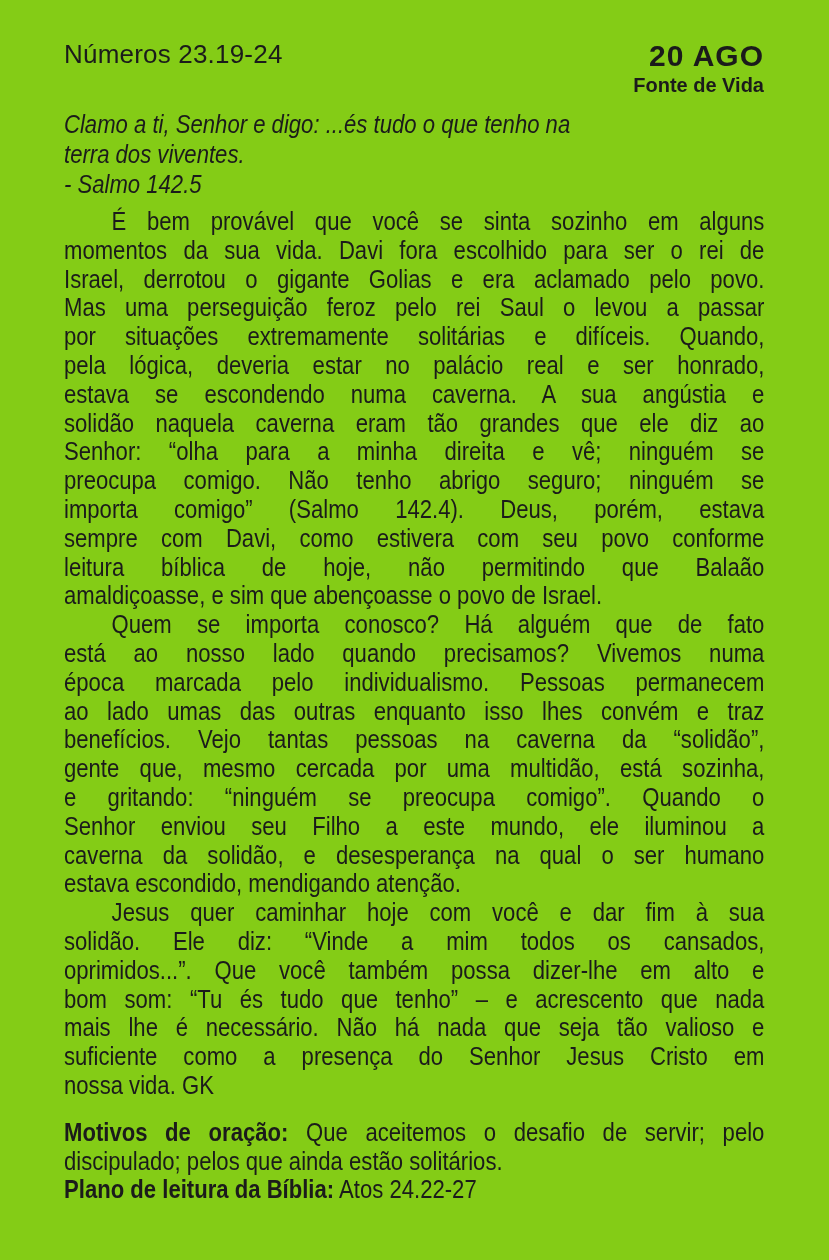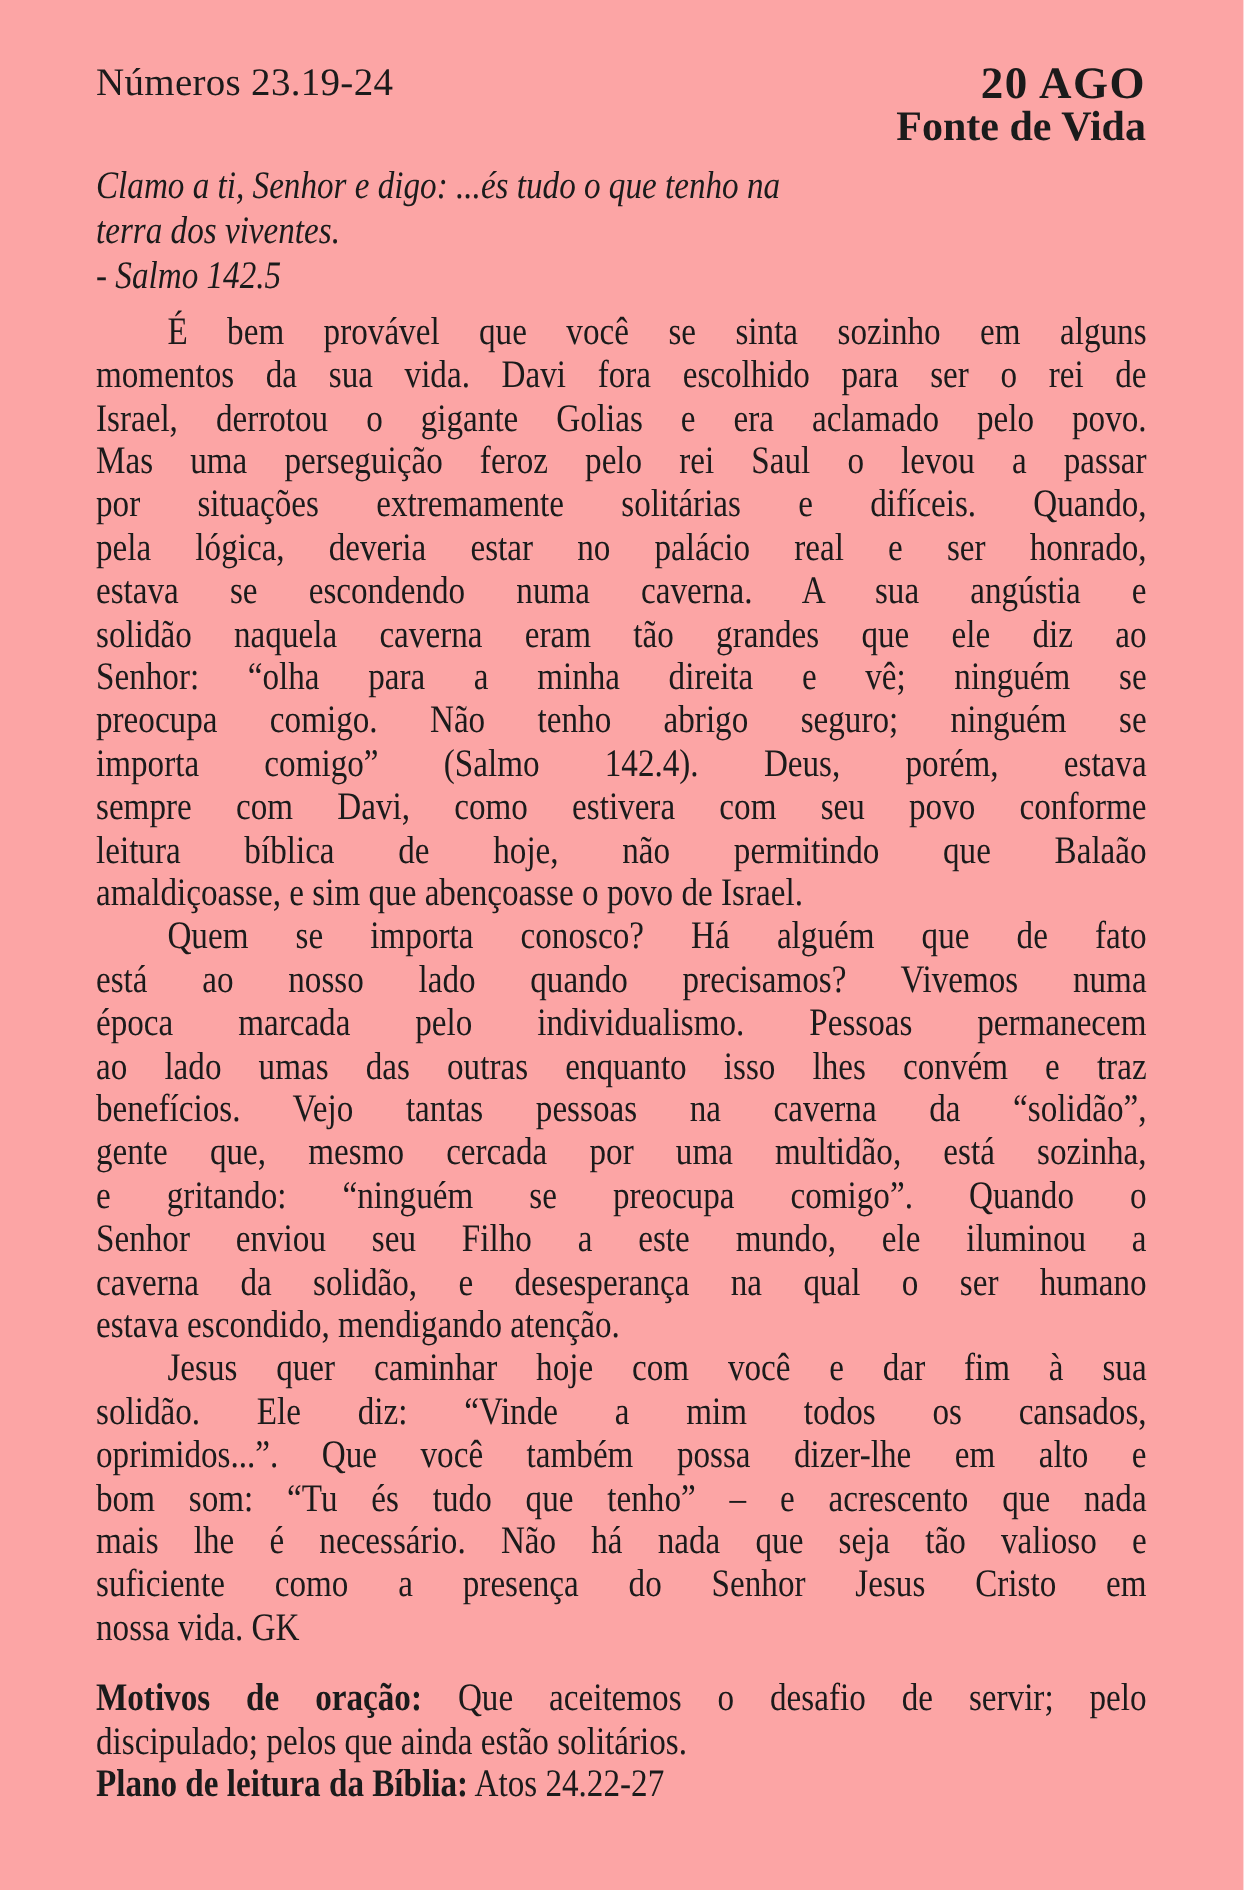--- a/index.html
+++ b/index.html
@@ -1,22 +1,22 @@
 <!DOCTYPE html>
 <html><head>
 <meta charset="utf-8">
 <style>
   html, body { margin: 0; padding: 0; background: #ffffff; }
   .page {
     position: relative;
     width: 829px;
     height: 1260px;
-    background: #fca5a5;
+    background: #84cc16;
     color: #1b1b1b;
-    font-family: Liberation Serif, serif;
+    font-family: Liberation Sans, sans-serif;
     box-sizing: border-box;
     padding: 41px 0 0 64px;
     overflow: hidden;
   }
   
   .header {
     width: 700px;
     display: flex;
     justify-content: space-between;
     align-items: flex-start;
@@ -34,21 +34,21 @@
     margin-top: 3px;
   }
   .header-right { text-align: right; }
   .date {
     font-size: 30px;
     line-height: 30px;
     font-weight: 700;
     letter-spacing: 1px;
   }
   .brand {
-    font-size: 28px;
+    font-size: 20px;
     line-height: 20px;
     font-weight: 700;
     margin-top: 4px;
   }
   
   .condensed {
     width: 824px;
     transform: scaleX(0.85);
     transform-origin: 0 0;
   }

